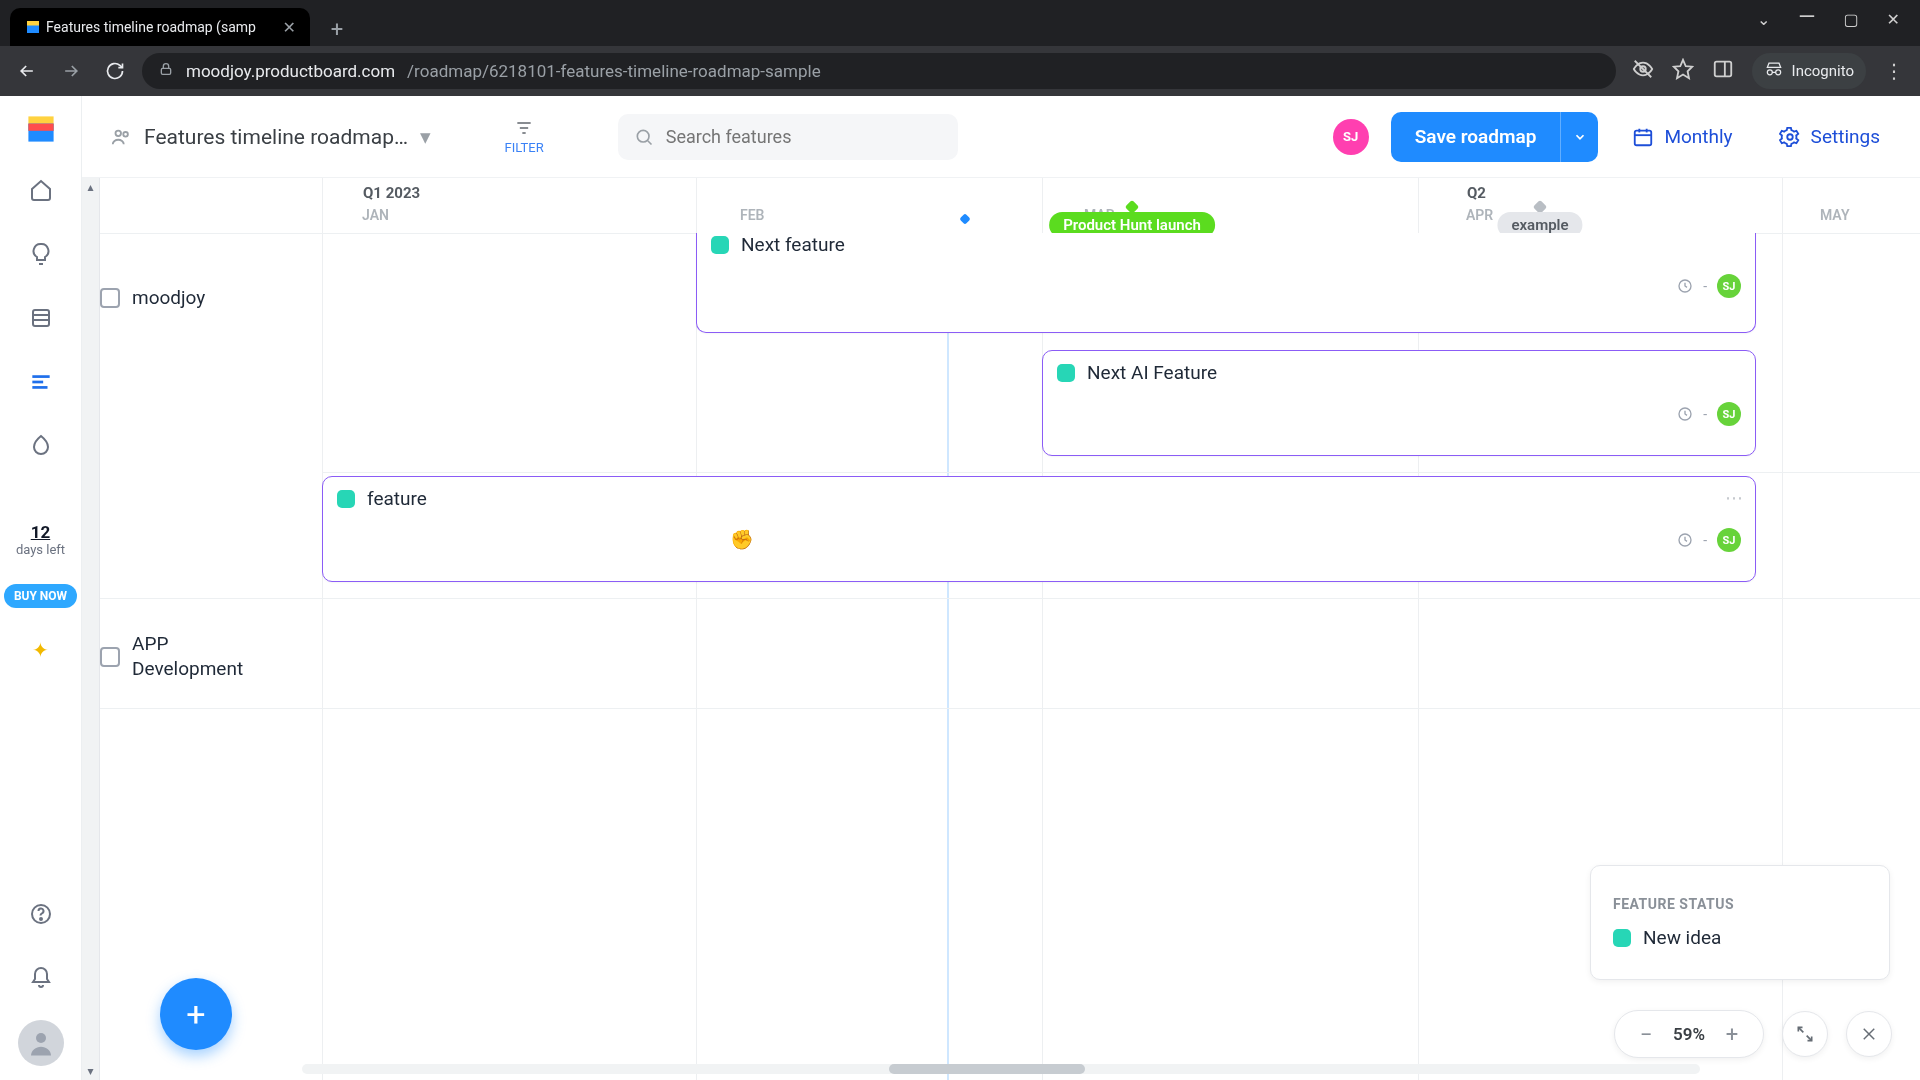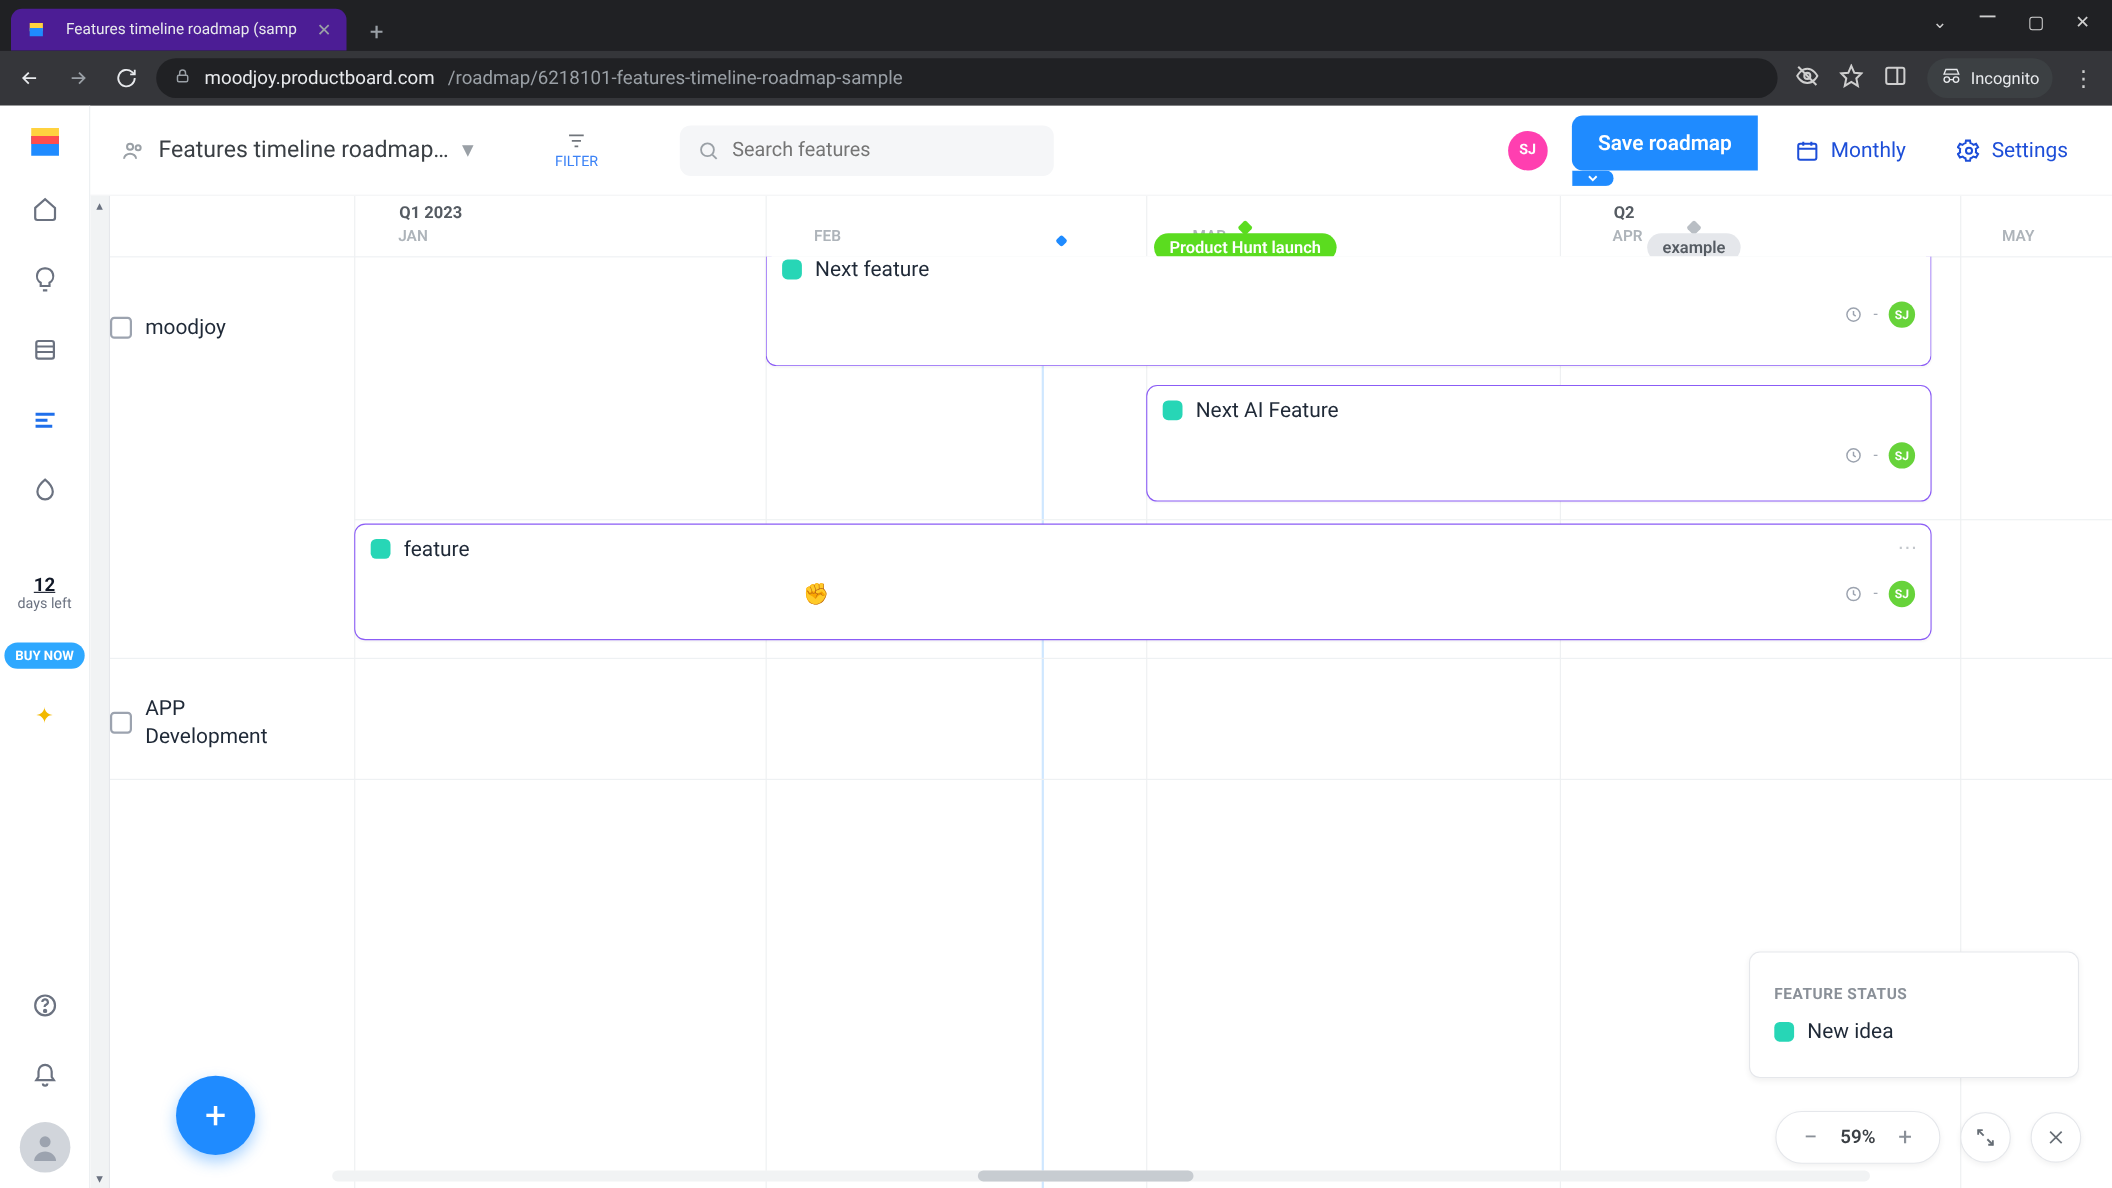--- a/index.html
+++ b/index.html
@@ -1,21 +1,21 @@
 <!DOCTYPE html>
 <html><head>
 <meta charset="utf-8">
 <style>
   * { box-sizing: border-box; margin: 0; padding: 0; font-family: -apple-system, BlinkMacSystemFont, "Segoe UI", Roboto, sans-serif; }
   html, body { width: 1920px; height: 1080px; overflow: hidden; background: #fff; }
 
   
   .chrome-frame { width: 1920px; height: 1080px; display: flex; flex-direction: column; background:#202124; }
   .tab-strip { height: 46px; background:#202124; display:flex; align-items:flex-end; padding-left:10px; position:relative; }
-  .tab { display:flex; align-items:center; gap:18px; background:#4c1d95; color:#e8eaed; height:38px; padding:0 14px; border-radius:10px 10px 0 0; min-width:300px; max-width:310px; }
+  .tab { display:flex; align-items:center; gap:4px; background:#000000; color:#e8eaed; height:38px; padding:0 14px; border-radius:10px 10px 0 0; min-width:300px; max-width:310px; }
   .tab-favicon { width:18px; height:18px; display:flex; }
   .tab-title { font-size:14px; color:#e8eaed; flex:1; white-space:nowrap; overflow:hidden; text-overflow:ellipsis; }
   .tab-close { color:#9aa0a6; font-size:16px; cursor:pointer; }
   .new-tab { color:#9aa0a6; font-size:22px; width:34px; height:34px; display:flex; align-items:center; justify-content:center; margin-left:10px; cursor:pointer; }
   .win-controls { position:absolute; right:0; top:0; display:flex; gap:28px; padding:10px 20px; color:#cfcfcf; }
   .win-controls span { font-size:16px; cursor:pointer; }
 
   .addr-bar { height:50px; background:#35363a; display:flex; align-items:center; padding:0 10px; gap:10px; }
   .nav-btn { width:34px; height:34px; display:flex; align-items:center; justify-content:center; color:#9aa0a6; border-radius:50%; cursor:pointer; }
   .nav-btn.enabled { color:#e8eaed; }
@@ -43,21 +43,21 @@
   .main { flex:1; display:flex; flex-direction:column; position:relative; }
   .topbar { height:82px; display:flex; align-items:center; padding:0 28px; gap:22px; border-bottom:1px solid #f0f2f4; }
   .crumb { display:flex; align-items:center; gap:12px; color:#3a3f44; font-size:21px; }
   .crumb svg { color:#9aa0a6; }
   .crumb-caret { color:#9aa0a6; }
   .filter-btn { display:flex; flex-direction:column; align-items:center; gap:2px; color:#3b82f6; font-size:13px; cursor:pointer; }
   .search-box { flex:0 0 340px; height:46px; background:#f5f6f8; border-radius:10px; display:flex; align-items:center; gap:12px; padding:0 16px; color:#9aa0a6; }
   .search-box input { border:none; background:transparent; outline:none; font-size:18px; flex:1; color:#374151; }
   .topbar-spacer { flex:1; }
   .me-chip { width:36px; height:36px; border-radius:50%; background:#ff3fb0; color:#fff; font-size:13px; font-weight:700; display:flex; align-items:center; justify-content:center; }
-  .save-group { display:flex; align-items:stretch;flex-direction:column; }
+  .save-group { display:flex; align-items:stretch; }
   .save-btn { background:#1f8bff; color:#fff; font-size:19px; font-weight:600; border:none; padding:0 24px; height:50px; border-radius:10px 0 0 10px; cursor:pointer; }
   .save-drop { background:#1f8bff; color:#fff; border:none; border-left:1px solid rgba(255,255,255,.3); width:38px; border-radius:0 10px 10px 0; cursor:pointer; display:flex; align-items:center; justify-content:center; }
   .tool-btn { display:flex; align-items:center; gap:10px; color:#1d4ed8; font-size:19px; cursor:pointer; padding:0 12px; height:50px; border-radius:10px; }
 
   
   .board { flex:1; position:relative; overflow:hidden; background:#fff; }
   .scroll-gutter { position:absolute; left:0; top:0; bottom:0; width:18px; background:#f1f3f4; border-right:1px solid #e5e7eb; display:flex; flex-direction:column; align-items:center; justify-content:space-between; padding:2px 0;}
   .scroll-gutter span { color:#6b7280; font-size:12px; }
 
   .timeline-header { position:absolute; top:0; left:18px; right:0; height:56px; border-bottom:1px solid #edf0f2; }

